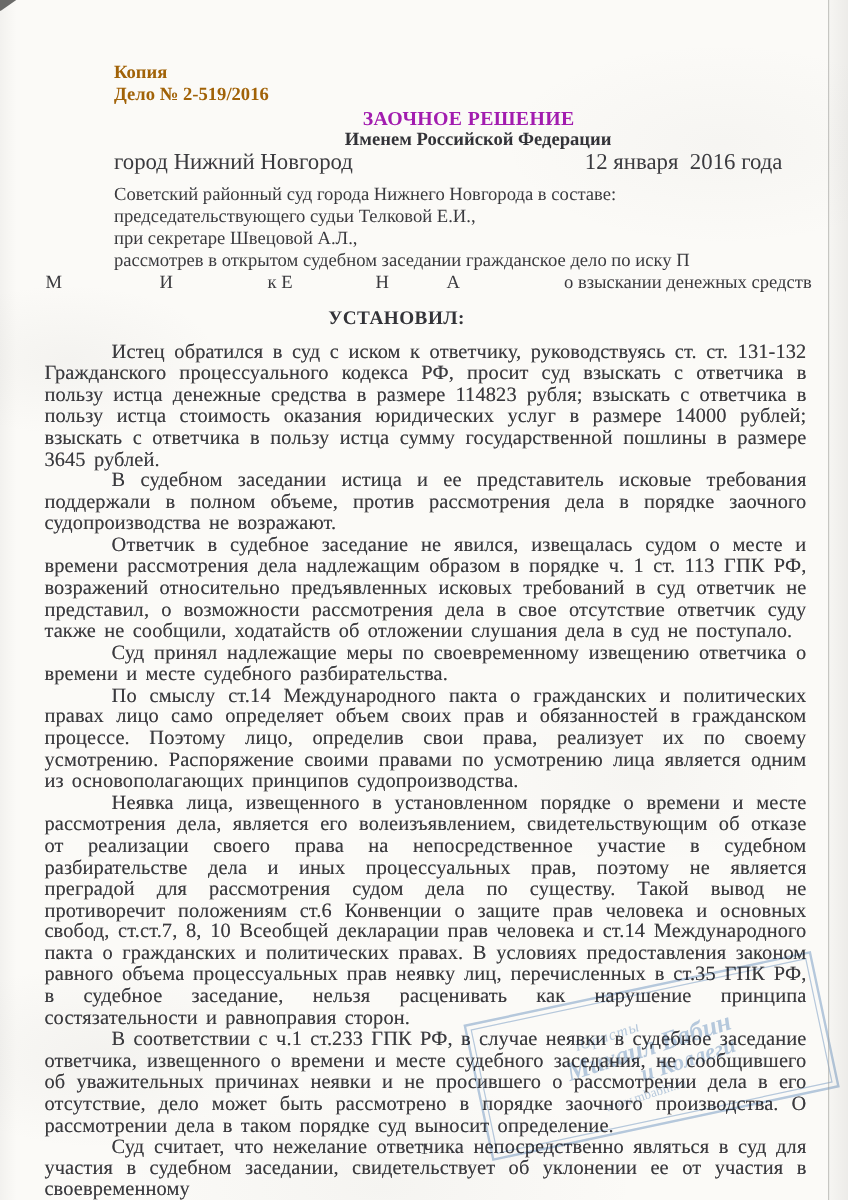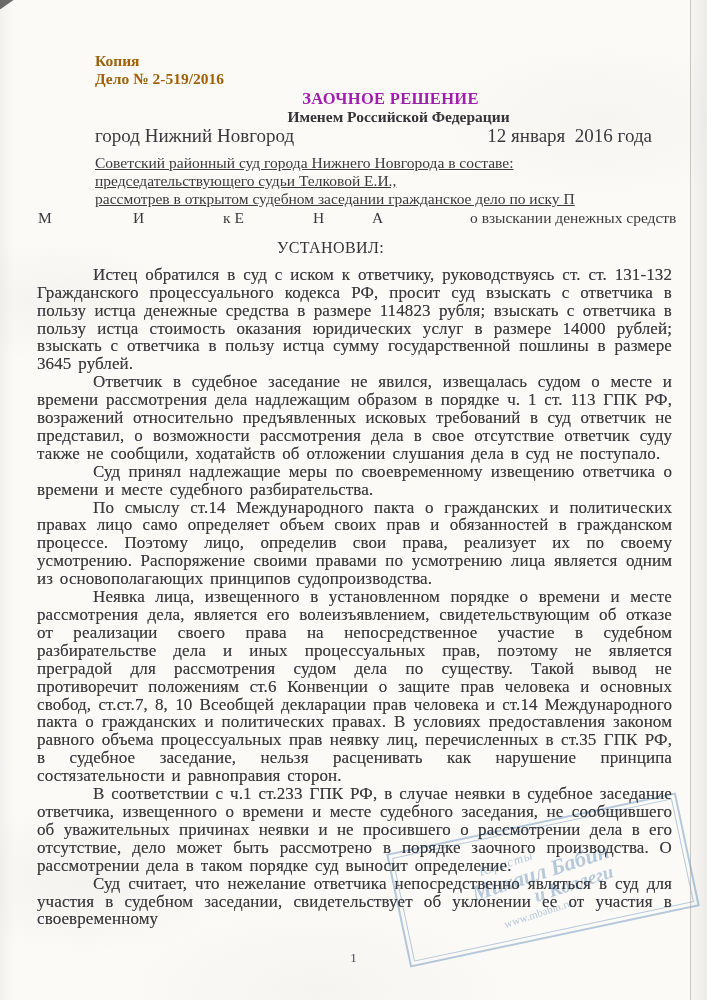--- a/index.html
+++ b/index.html
@@ -36,30 +36,30 @@
     font-size:15.5px;line-height:18px;color:#a16207;}
   .doc-title{margin-top:1px;text-align:center;transform:translateX(36px);
     font-weight:bold;font-size:16.5px;line-height:19px;color:#a21caf;letter-spacing:0.3px;}
   .doc-subtitle{text-align:center;transform:translateX(44px);
     font-weight:bold;font-size:15.5px;line-height:18px;color:#333338;}
   .city-date-row{display:flex;justify-content:space-between;margin-top:1px;
     font-size:19px;line-height:18px;}
   .city{padding-left:58px;}
   .date{margin-right:20px;white-space:pre;}
 
-  .court-block{margin-top:9px;font-size:15.5px;line-height:18.2px;text-decoration:underline;}
+  .court-block{margin-top:9px;font-size:15.5px;line-height:18.2px;}
   .court-block .line{padding-left:58px;}
 
   .parties-line{position:relative;height:18.2px;font-size:15.5px;line-height:18.2px;}
   .parties-line span{position:absolute;white-space:nowrap;top:0;}
   .pp0{left:1px;}.pp1{left:96px;}.pp2{left:186px;text-align:right;}.pp3{left:276px;}
   .pp4{left:335px;}.pp5{left:433px;}
 
   .section-heading{margin-top:12px;text-align:center;transform:translateX(-24px);
-    font-weight:normal;font-size:16px;line-height:18px;color:#333338;letter-spacing:0.4px;}
+    font-weight:bold;font-size:16px;line-height:18px;color:#333338;letter-spacing:0.4px;}
 
   .body-text{margin-top:9px;}
   .body-text p{
     margin:0;font-size:17px;line-height:17.9px;
     text-align:justify;text-indent:56px;
     word-spacing:2.5px;letter-spacing:0.1px;
     text-shadow:0 0 0.4px rgba(58,58,62,0.55);
   }
 
   .page-number{position:absolute;left:0;right:0;top:950px;text-align:center;
@@ -98,36 +98,38 @@
     <div class="doc-subtitle">Именем Российской Федерации</div>
 
     <div class="city-date-row">
       <span class="city">город Нижний Новгород</span>
       <span class="date">12 января  2016 года</span>
     </div>
 
     <div class="court-block">
       <div class="line">Советский районный суд города Нижнего Новгорода в составе:</div>
       <div class="line">председательствующего судьи Телковой Е.И.,</div>
+      <div class="line">при секретаре Швецовой А.Л.,</div>
       <div class="line">рассмотрев в открытом судебном заседании гражданское дело по иску П</div>
     </div>
 
     <div class="parties-line">
       <span class="pp0">М</span>
       <span class="pp1">И</span>
       <span class="pp2">к Е</span>
       <span class="pp3">Н</span>
       <span class="pp4">А</span>
       <span class="pp5">о взыскании денежных средств</span>
     </div>
 
     <div class="section-heading">УСТАНОВИЛ:</div>
 
     <div class="body-text">
       <p>Истец обратился в суд с иском к ответчику, руководствуясь ст.  ст.  131-132 Гражданского процессуального кодекса РФ, просит суд взыскать с ответчика в пользу истца денежные средства в размере 114823 рубля; взыскать с ответчика в пользу истца стоимость оказания юридических услуг в размере 14000 рублей; взыскать с ответчика в пользу истца сумму государственной пошлины в размере 3645 рублей.</p>
+      <p>В судебном  заседании истица и ее представитель исковые требования поддержали в полном объеме, против рассмотрения дела в порядке заочного судопроизводства не возражают.</p>
       <p>Ответчик в судебное заседание не явился, извещалась судом о месте и времени рассмотрения дела  надлежащим образом в порядке ч. 1 ст. 113 ГПК РФ, возражений относительно предъявленных исковых требований в суд ответчик не представил, о возможности рассмотрения дела в свое отсутствие ответчик суду также не сообщили, ходатайств об отложении слушания дела в суд не поступало.</p>
       <p>Суд принял надлежащие меры по своевременному извещению ответчика о времени и месте судебного разбирательства.</p>
       <p>По смыслу ст.14 Международного пакта о гражданских и политических правах лицо само определяет объем своих прав и обязанностей в гражданском процессе. Поэтому лицо, определив свои права, реализует их по своему усмотрению. Распоряжение своими правами по усмотрению лица является одним из основополагающих принципов судопроизводства.</p>
       <p>Неявка лица, извещенного в установленном порядке о времени и месте рассмотрения дела, является его волеизъявлением, свидетельствующим об отказе от реализации своего права на непосредственное участие в судебном разбирательстве дела и иных процессуальных прав, поэтому не является преградой для рассмотрения судом дела по существу. Такой вывод не противоречит положениям ст.6 Конвенции о защите прав человека и основных свобод, ст.ст.7, 8, 10 Всеобщей декларации прав человека и ст.14 Международного пакта о гражданских и политических правах. В условиях предоставления законом равного объема процессуальных прав неявку лиц, перечисленных в ст.35 ГПК РФ, в судебное заседание, нельзя расценивать как нарушение принципа состязательности и равноправия сторон.</p>
       <p>В соответствии с ч.1 ст.233 ГПК РФ, в случае неявки в судебное заседание ответчика, извещенного о времени и месте судебного заседания, не сообщившего об уважительных причинах неявки и не просившего о рассмотрении дела в его отсутствие, дело может быть рассмотрено в порядке заочного производства. О рассмотрении дела в таком порядке суд выносит определение.</p>
       <p>Суд считает, что нежелание ответчика непосредственно являться в суд для участия в судебном заседании, свидетельствует об уклонении ее от участия в своевременному</p>
     </div>
 
   </div>
 

